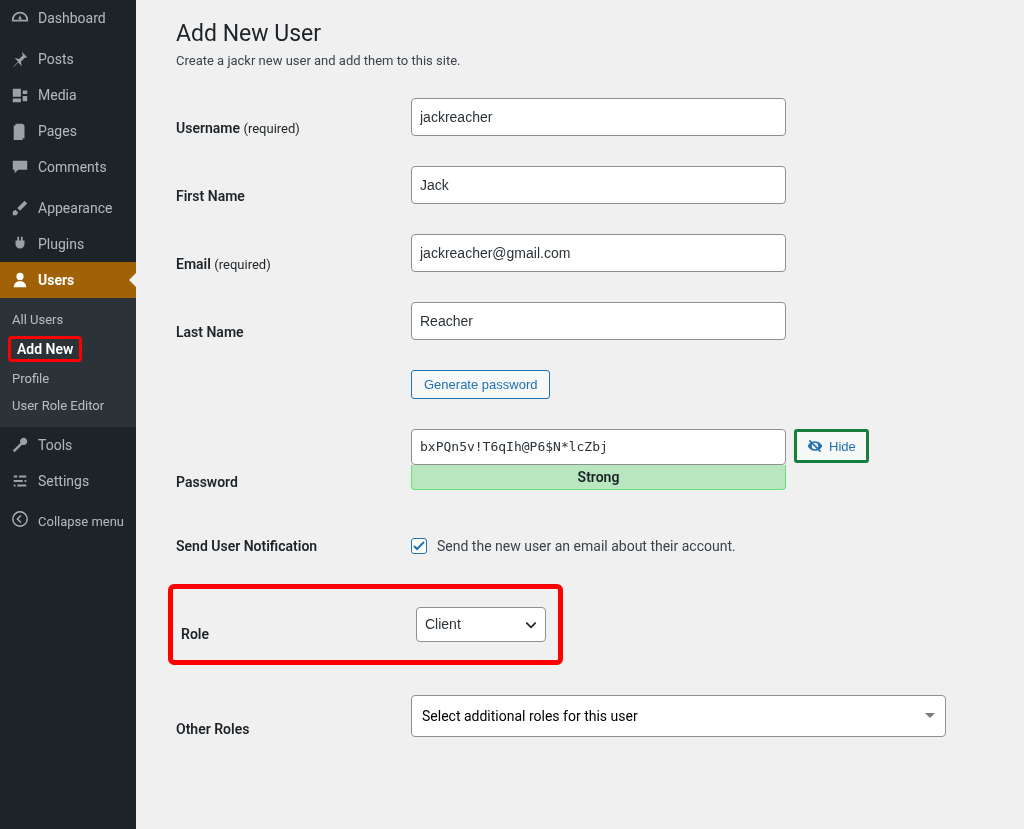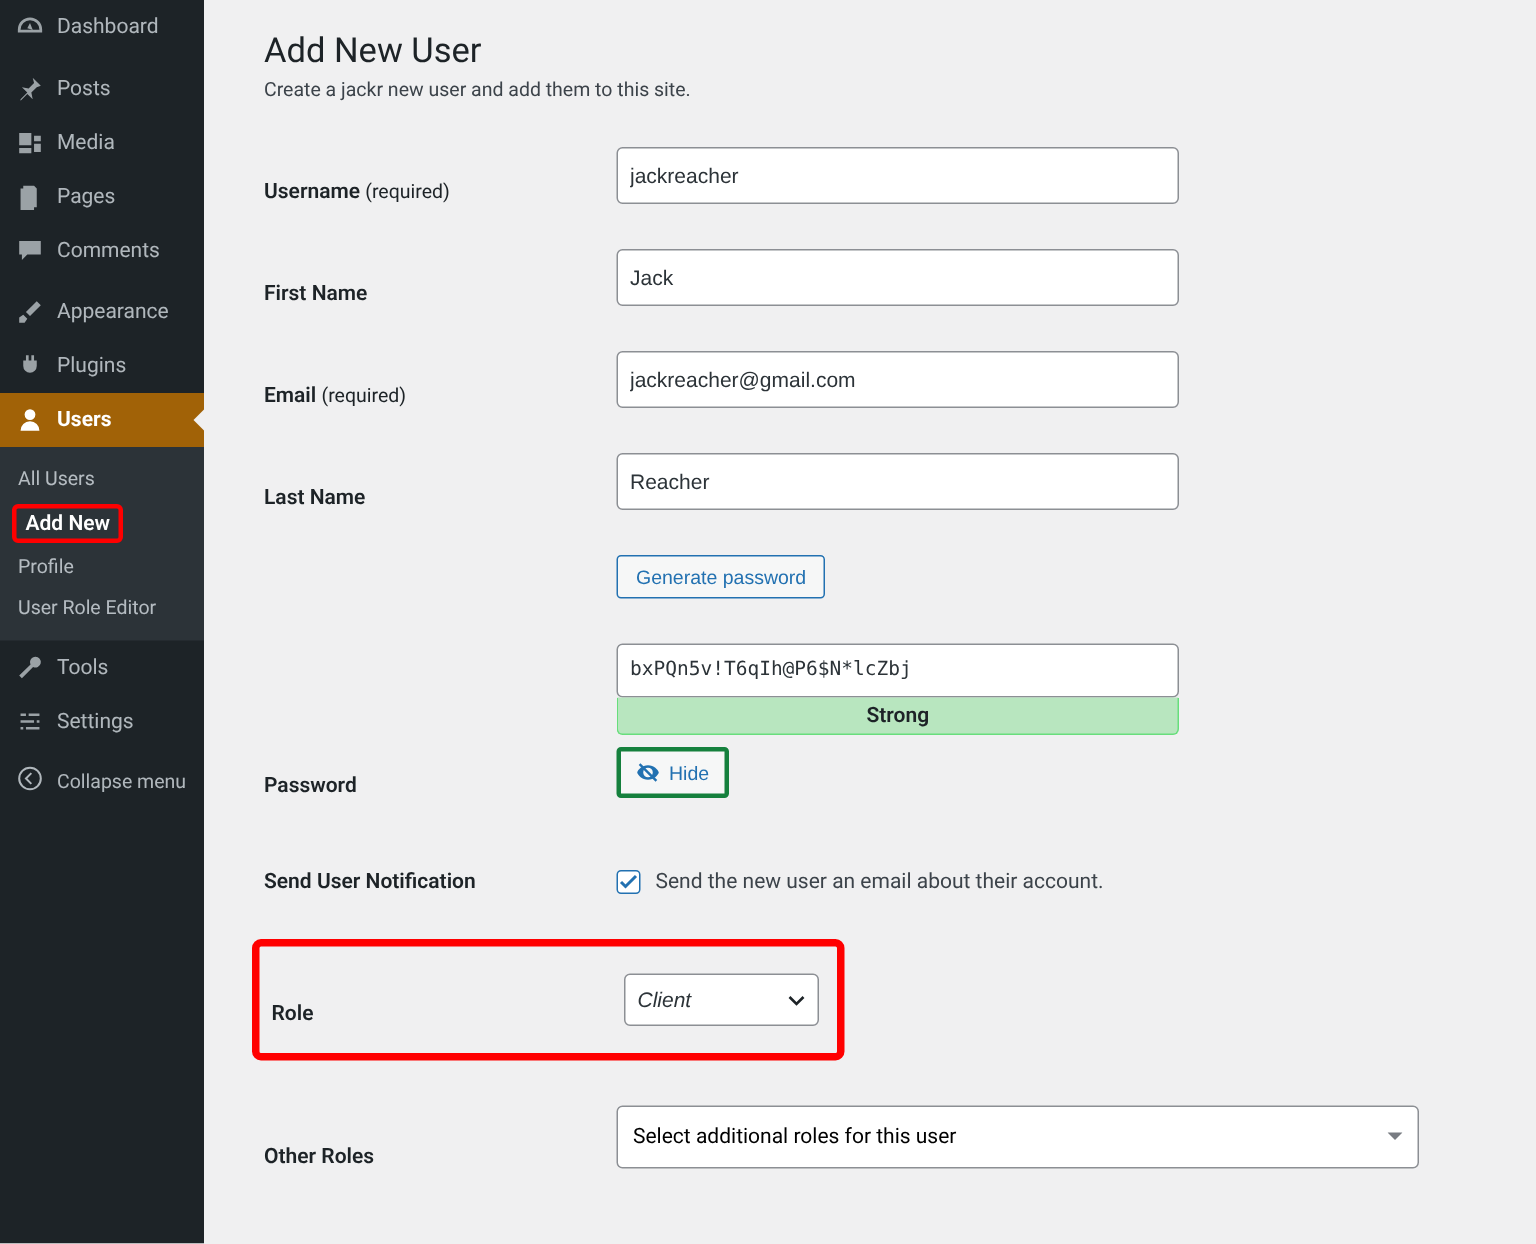--- a/index.html
+++ b/index.html
@@ -118,21 +118,21 @@
     input.mono { font-family: Consolas, Monaco, monospace; font-size: 13px; }
     .gen-btn {
       border: 1px solid #2271b1;
       color: #2271b1;
       background: #f6f7f7;
       border-radius: 3px;
       padding: 6px 12px;
       font-size: 13px;
       cursor: pointer;
     }
-    .pw-row { display: flex; gap: 8px; align-items: flex-start; margin-top: 30px; flex-direction: column; }
+    .pw-row { display: flex; gap: 8px; align-items: flex-start; margin-top: 30px; }
     .pw-block { width: 375px; display:flex; flex-direction: column; }
     .strength {
       background: #b8e6bf;
       border: 1px solid #68de7c;
       border-top: none;
       text-align: center;
       font-weight: 600;
       padding: 4px 0;
       color: #1d2327;
       border-radius: 0 0 4px 4px;
@@ -158,21 +158,20 @@
       background: #fff;
       display: flex; align-items:center; justify-content:center;
       color: #2271b1;
     }
     .select-wrap { position: relative; width: 130px; }
     .select {
       width: 130px;
       appearance: none;
       padding-right: 26px;
       line-height: 1.8;
-      font-style: italic;
     }
     .select-caret {
       position: absolute;
       right: 8px; top: 50%;
       transform: translateY(-50%);
       pointer-events: none;
     }
     .multiselect {
       width: 535px;
       color: #000000;

